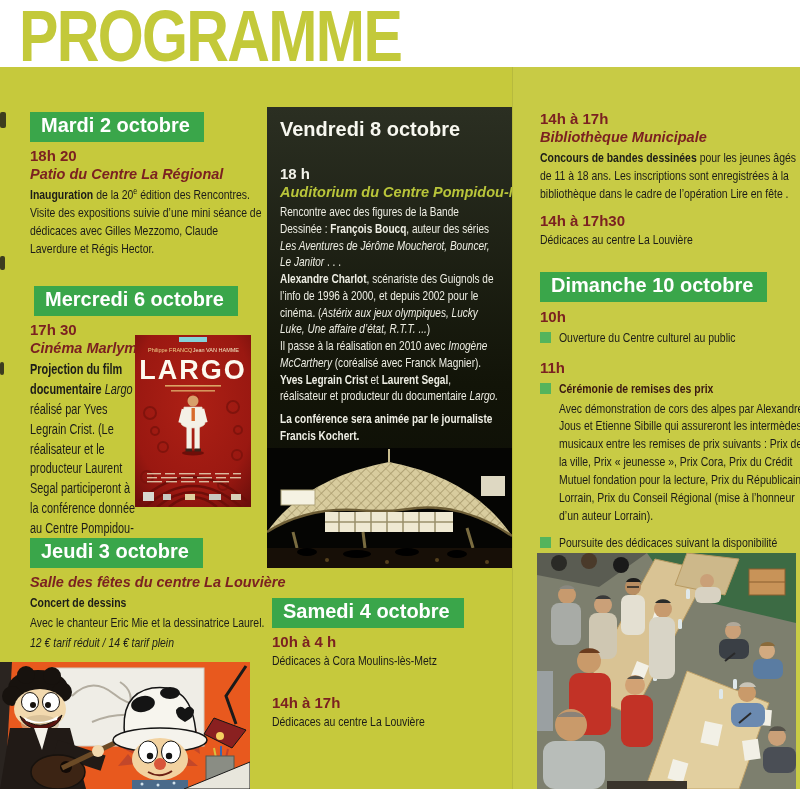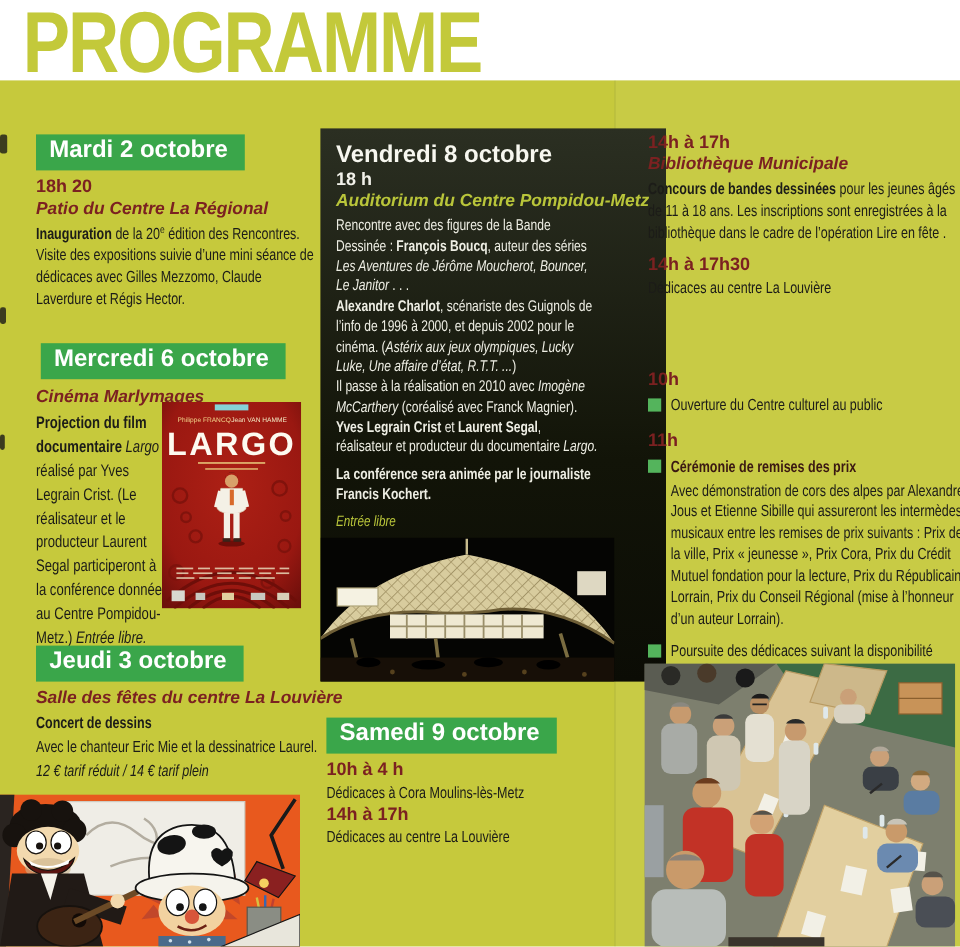--- a/index.html
+++ b/index.html
@@ -16,23 +16,23 @@
   .big-title{color:#c3c93a;font-weight:bold;font-size:72px;letter-spacing:-2px;transform:scale(.82,1);transform-origin:0 0;white-space:nowrap;line-height:.95}
   .hdr{display:inline-block;background:var(--hdr-green);color:#fff;font-weight:bold;font-size:20px;padding:2px 14px 5px 11px;white-space:nowrap}
   .time{color:var(--time-red);font-weight:bold;font-size:15px;white-space:nowrap}
   .venue{color:var(--time-red);font-weight:bold;font-style:italic;font-size:14.5px;white-space:nowrap}
   .body{font-size:13.4px;color:var(--ink);line-height:1.33}
   .sq{transform:scaleX(.78);transform-origin:0 0}
   .nw{white-space:nowrap}
   .b{font-weight:bold}
   .i{font-style:italic}
   sup{font-size:9px}
-  .mt2{margin-top:2px}.mt4{margin-top:4px}.mt6{margin-top:6px}.mt8{margin-top:0}.mt10{margin-top:10px}.mt12{margin-top:12px}
+  .mt2{margin-top:2px}.mt4{margin-top:4px}.mt6{margin-top:6px}.mt8{margin-top:24px}.mt10{margin-top:10px}.mt12{margin-top:12px}
   
-  #friday-box{position:absolute;left:267px;top:107px;width:288px;height:461px;background:linear-gradient(#2b2f22,#121408 60%,#0b0c05);padding:11px 13px;overflow:hidden}
+  #friday-box{position:absolute;left:267px;top:107px;width:245px;height:461px;background:linear-gradient(#2b2f22,#121408 60%,#0b0c05);padding:11px 13px;overflow:hidden}
   #friday-box .title{color:#f7f7ef;font-weight:bold;font-size:20px;white-space:nowrap}
   #friday-box .time{color:#f2f2ea}
   #friday-box .venue{color:var(--accent)}
   #friday-box .body{color:#eeeee4;font-size:12.9px;line-height:1.3}
   .accent-i{color:var(--accent);font-style:italic;font-size:12.5px}
   
   .brow{display:flex;gap:8px;align-items:flex-start}
   .sqr{width:11px;height:11px;background:var(--bullet);margin-top:3px;flex:none}
   .artifact{position:absolute;background:#23231a;border-radius:2px;opacity:.85}
   svg text{font-family:"Liberation Sans","DejaVu Sans",sans-serif}
@@ -58,20 +58,21 @@
 
   <div class="abs" style="left:30px;top:147px;width:300px">
     <div class="time">18h 20</div>
     <div class="venue mt2">Patio du Centre La Régional</div>
     <div class="body sq mt4" style="width:298px"><span class="b">Inauguration</span><span> de la 20</span><sup>e</sup><span> édition des Rencontres. Visite des expositions suivie d’une mini séance de dédicaces avec Gilles Mezzomo, Claude Laverdure et Régis Hector.</span></div>
   </div>
 
   <div class="abs hdr" style="left:34px;top:286px">Mercredi 6 octobre</div>
 
   <div class="abs" style="left:30px;top:321px;width:300px">
+    <div class="time">17h 30</div>
     <div class="venue mt2">Cinéma Marlymages</div>
     <div class="body sq mt4" style="width:136px;font-size:14px;line-height:1.42"><span class="b">Projection du film documentaire </span><span class="i">Largo</span><span> réalisé par Yves Legrain Crist. (Le réalisateur et le producteur Laurent Segal participeront à la conférence donnée au Centre Pompidou-Metz.) </span><span class="i">Entrée libre.</span></div>
   </div>
 
   <div class="abs" style="left:135px;top:335px;width:116px;height:172px">
     <svg width="116" height="172" viewBox="0 0 116 172">
       <defs>
         <radialGradient id="pg" cx="50%" cy="40%" r="75%">
           <stop offset="0%" stop-color="#ad2015"></stop>
             <stop offset="70%" stop-color="#9a1811"></stop>
@@ -271,36 +272,37 @@
         <g fill="#8a6a30" opacity=".55">
           <circle cx="60" cy="112" r="2"></circle>
             <circle cx="120" cy="114" r="2"></circle>
             <circle cx="170" cy="112" r="2"></circle>
             <circle cx="220" cy="114" r="2"></circle>
         </g>
       </svg>
     </div>
   </div>
 
-  <div class="abs hdr" style="left:272px;top:598px">Samedi 9 octobre</div>
+  <div class="abs hdr" style="left:272px;top:598px">Samedi 4 octobre</div>
   <div class="abs" style="left:272px;top:633px;width:300px">
     <div class="time">10h à 4 h</div>
     <div class="body sq nw mt2">Dédicaces à Cora Moulins-lès-Metz</div>
     <div class="time mt8">14h à 17h</div>
     <div class="body sq nw mt2">Dédicaces au centre La Louvière</div>
   </div>
 
   <div class="abs" style="left:540px;top:110px;width:325px">
     <div class="time">14h à 17h</div>
     <div class="venue mt2">Bibliothèque Municipale</div>
     <div class="body sq mt4" style="width:330px"><span class="b">Concours de bandes dessinées</span><span> pour les jeunes âgés de 11 à 18 ans. Les inscriptions sont enregistrées à la bibliothèque dans le cadre de l’opération Lire en fête .</span></div>
     <div class="time mt10">14h à 17h30</div>
     <div class="body sq nw mt2">Dédicaces au centre La Louvière</div>
   </div>
 
+  <div class="abs hdr" style="left:540px;top:272px">Dimanche 10 octobre</div>
 
   <div class="abs" style="left:540px;top:308px;width:325px">
     <div class="time">10h</div>
     <div class="brow mt4">
       <span class="sqr"></span>
       <span class="body sq nw">Ouverture du Centre culturel au public</span>
     </div>
     <div class="time mt12">11h</div>
     <div class="brow mt4">
       <span class="sqr"></span>

